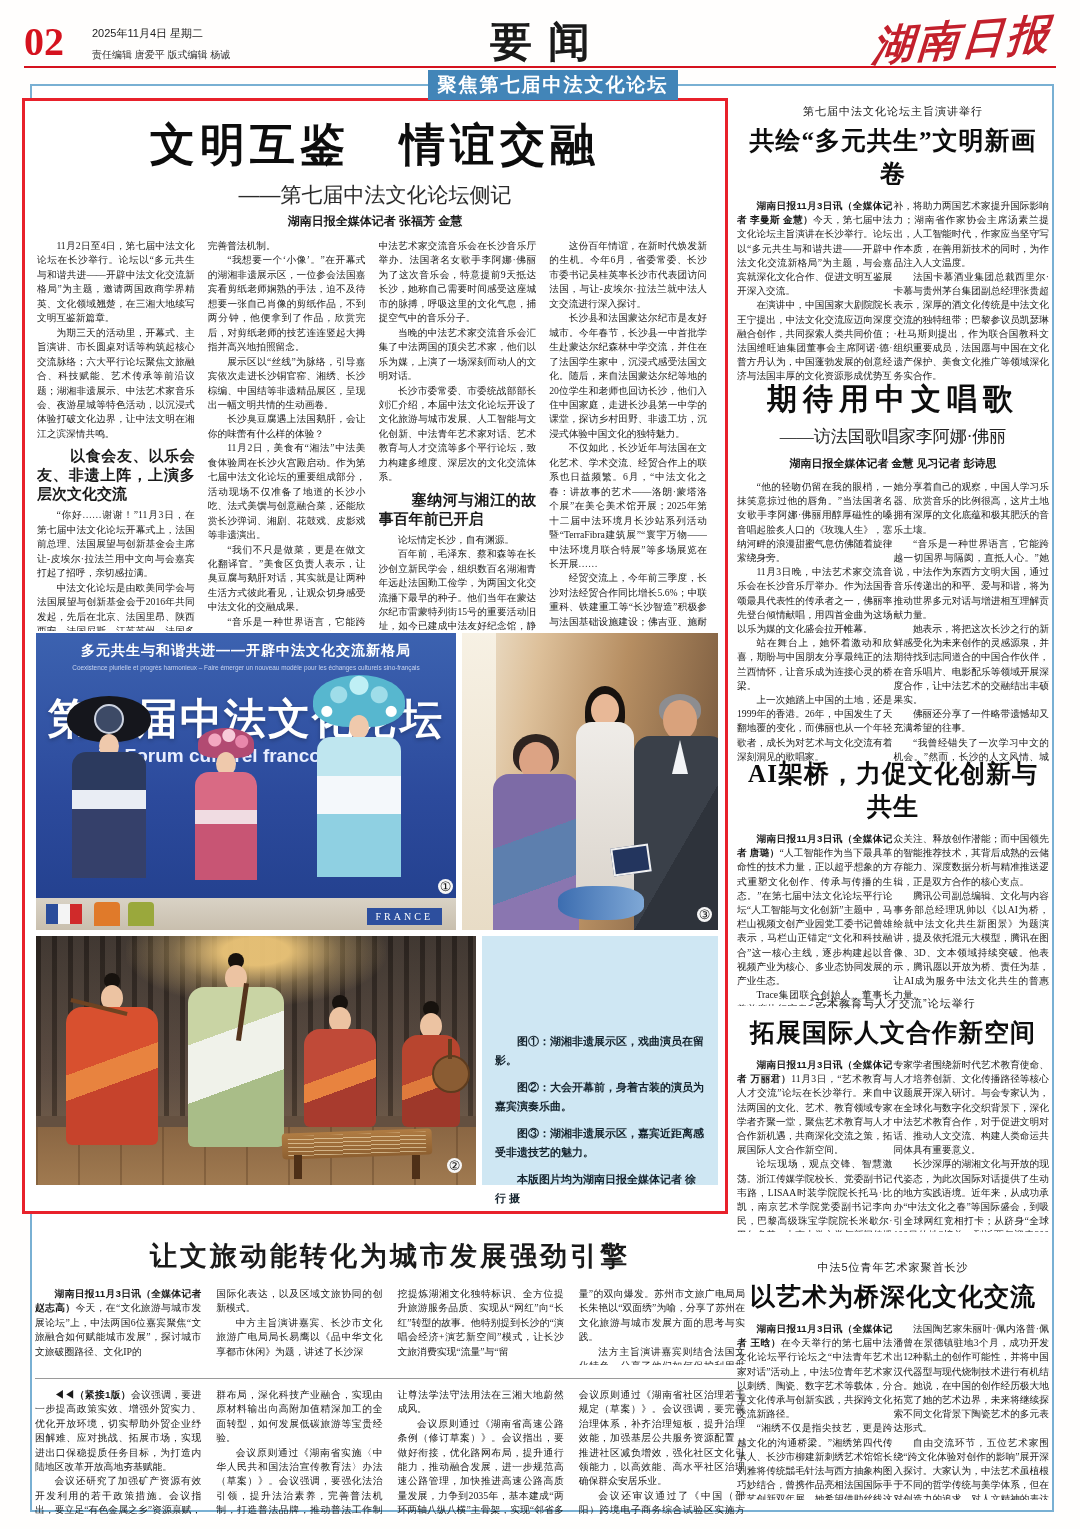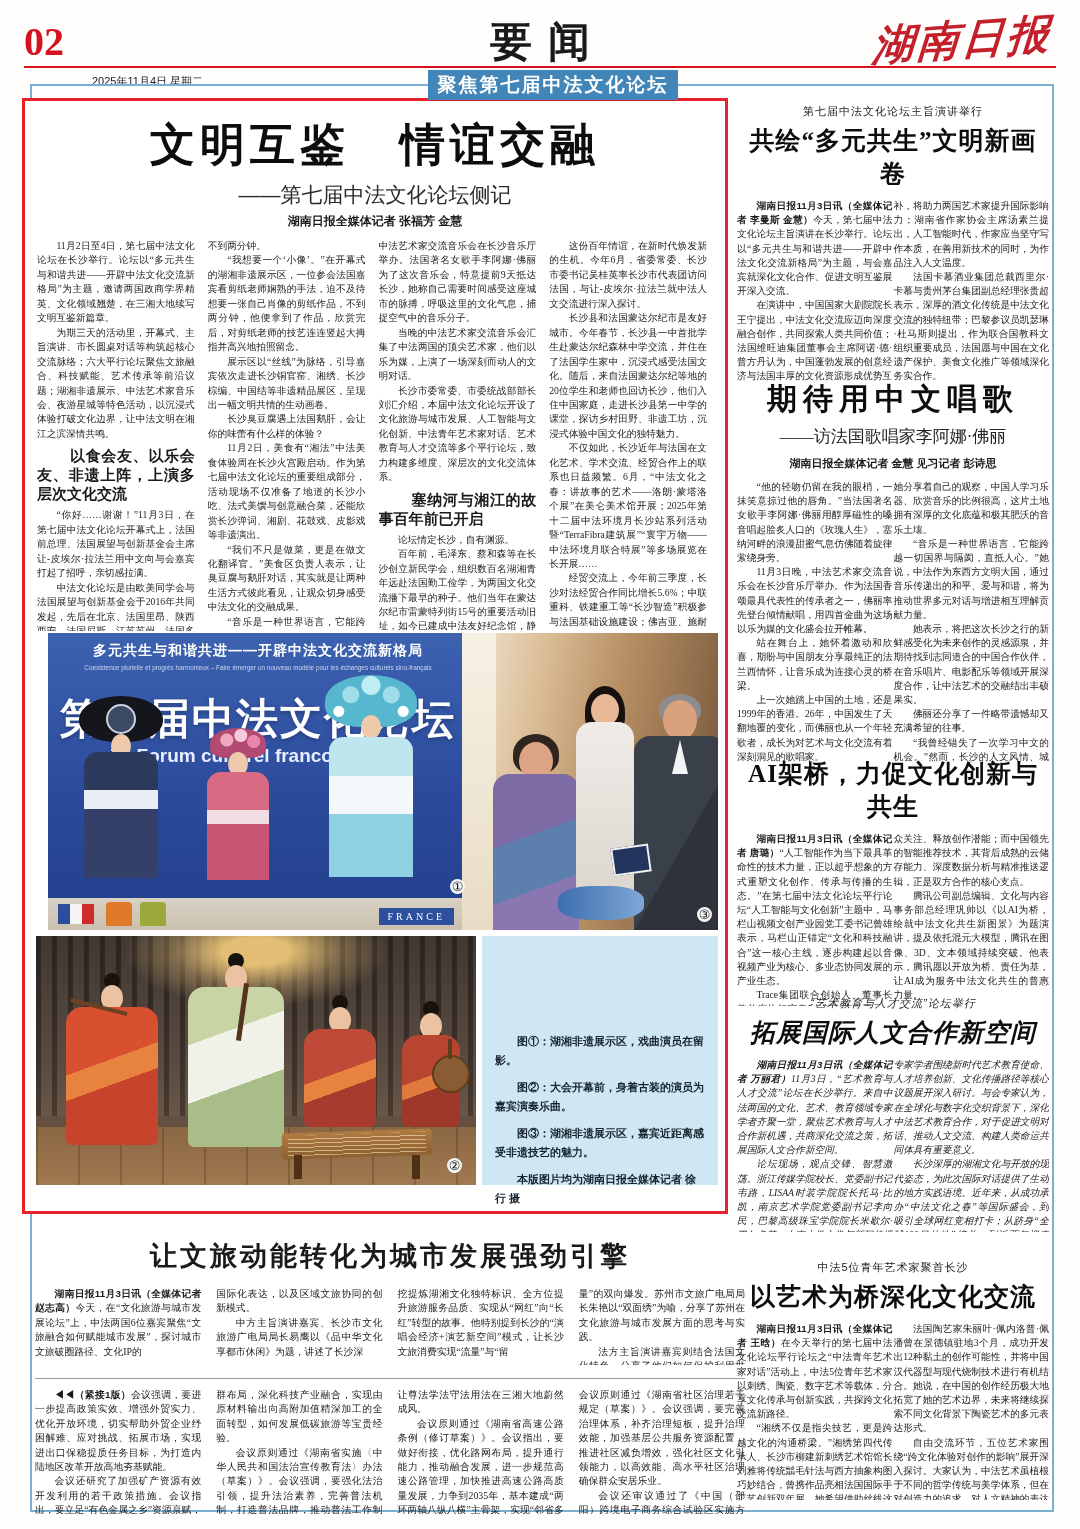--- a/index.html
+++ b/index.html
@@ -2,21 +2,21 @@
 <html><head>
 <meta charset="utf-8">
 <style>
   html,body{margin:0;padding:0;background:#e9e9e9;}
   .page{position:relative;width:1080px;height:1529px;background:#fffefd;margin:0 auto;
         font-family:"Liberation Serif",serif;color:#1a1a1a;overflow:hidden;}
   .abs{position:absolute;}
   
   .page-no{left:24px;top:18px;font-size:40px;font-weight:bold;color:#d5121e;font-family:"Liberation Serif",serif;}
   .header-meta{left:92px;top:26px;font-family:"Liberation Sans",sans-serif;}
-  .header-date{font-size:11px;color:#222;margin-top:48px;}
+  .header-date{font-size:11px;color:#222;}
   .header-editors{font-size:10px;color:#333;margin-top:7px;}
   .section-title{left:0;right:0;top:14px;text-align:center;font-size:42px;font-weight:bold;
         letter-spacing:16px;padding-left:16px;font-family:"Liberation Serif",serif;}
   .masthead{right:28px;top:12px;font-size:42px;font-weight:bold;font-style:italic;color:#c3202c;
         transform:rotate(-4deg) skewX(-8deg);letter-spacing:3px;font-family:"Liberation Serif",serif;}
   .header-rule{left:24px;width:1032px;top:66px;height:2px;background:#d5121e;}
   .banner-label{left:428px;top:70px;width:250px;height:30px;background:#4285b8;color:#fff;
         font-family:"Liberation Sans",sans-serif;font-weight:bold;font-size:19px;line-height:30px;
         text-align:center;letter-spacing:2px;z-index:6;}
   
@@ -34,21 +34,21 @@
   .para{margin:0;text-indent:2em;}
   .para.noindent{text-indent:0;}
   .para b{font-family:"Liberation Sans",sans-serif;}
   .subhead{font-family:"Liberation Sans",sans-serif;font-weight:bold;font-size:15px;line-height:19px;
         margin:5px 0;text-indent:2.2em;text-align:justify;}
   
   .photo{overflow:hidden;}
   .marker{position:absolute;width:15px;height:15px;border-radius:50%;background:#f7f7f7;color:#111;
         font-size:13px;line-height:15px;text-align:center;font-family:"Liberation Sans",sans-serif;z-index:9;}
   
-  .p1{left:23px;top:532px;width:420px;height:297px;background:linear-gradient(180deg,#3c62b0 0%,#2c4a9c 55%,#223f8c 100%);text-decoration:underline;}
+  .p1{left:11px;top:532px;width:420px;height:297px;background:linear-gradient(180deg,#3c62b0 0%,#2c4a9c 55%,#223f8c 100%);text-decoration:underline;}
   .p1-line1{left:0;right:0;top:9px;text-align:center;color:#fff;font-family:"Liberation Sans",sans-serif;
         font-weight:bold;font-size:14px;letter-spacing:1px;}
   .p1-fr{left:0;right:0;top:31px;text-align:center;color:#c8d5f0;font-size:6.4px;font-family:"Liberation Sans",sans-serif;}
   .p1-title{left:0;right:0;top:58px;text-align:center;color:#fff;font-family:"Liberation Sans",sans-serif;
         font-weight:900;font-size:42px;letter-spacing:2px;text-shadow:0 2px 4px rgba(0,0,0,.25);}
   .p1-title-fr{left:0;right:0;top:112px;text-align:center;color:#e8eeff;font-size:19px;font-weight:bold;
         font-family:"Liberation Sans",sans-serif;}
   .p1-strip{left:0;right:0;bottom:0;height:32px;background:linear-gradient(#d9d2c5,#c9bfae);}
   .flag-fr{left:10px;bottom:6px;width:36px;height:20px;display:flex;}
   .flag-fr div{flex:1;}
@@ -153,21 +153,21 @@
   .r-head{text-align:center;font-family:"Liberation Serif",serif;font-weight:bold;font-size:25px;
       letter-spacing:1px;margin-top:5px;color:#0d0d0d;}
   .r-head.big{font-size:30px;letter-spacing:6px;}
   .r-sub{text-align:center;font-family:Liberation Serif, serif;font-size:17px;margin-top:5px;color:#222;}
   .r-byline{text-align:center;font-family:"Liberation Sans",sans-serif;font-weight:bold;font-size:11px;margin-top:8px;}
   .r-cols{display:flex;gap:1px;margin-top:9px;overflow:hidden;}
   .rcol{flex:1;font-size:9.7px;line-height:14.2px;text-align:justify;text-justify:inter-character;}
   .h1a{top:0;} .h1a .r-cols{height:198px;}
   .h2a{top:270px;} .h2a .r-cols{height:282px;}
   .h3a{top:648px;} .h3a .r-cols{height:174px;}
-  .h4a{top:892px;font-style:italic;} .h4a .r-cols{height:174px;}
+  .h4a{top:892px;} .h4a .r-cols{height:174px;}
   .h5a{top:1156px;} .h5a .r-cols{height:178px;}
   
   .bottom-sec{left:35px;top:1238px;width:710px;}
   .b-head{text-align:center;font-family:"Liberation Serif",serif;font-weight:bold;font-size:27px;letter-spacing:3px;}
   .b-cols,.cont-cols{display:flex;gap:15px;overflow:hidden;}
   .b-cols{margin-top:13px;height:78px;}
   .bcol,.ccol{flex:1;font-size:9.8px;line-height:14.4px;text-align:justify;text-justify:inter-character;}
   .divider{margin-top:13px;height:1px;background:#9a9a9a;}
   .cont-cols{margin-top:9px;height:126px;}
 </style>
@@ -195,21 +195,21 @@
 
     <div class="abs main-cols">
       <div class="mcol">
           <p class="para">11月2日至4日，第七届中法文化论坛在长沙举行。论坛以“多元共生与和谐共进——开辟中法文化交流新格局”为主题，邀请两国政商学界精英、文化领域翘楚，在三湘大地续写文明互鉴新篇章。</p>
           <p class="para">为期三天的活动里，开幕式、主旨演讲、市长圆桌对话等构筑起核心交流脉络；六大平行论坛聚焦文旅融合、科技赋能、艺术传承等前沿议题；湖湘非遗展示、中法艺术家音乐会、夜游星城等特色活动，以沉浸式体验打破文化边界，让中法文明在湘江之滨深情共鸣。</p>
           <div class="subhead">以食会友、以乐会友、非遗上阵，上演多层次文化交流</div>
           <p class="para">“你好……谢谢！”11月3日，在第七届中法文化论坛开幕式上，法国前总理、法国展望与创新基金会主席让-皮埃尔·拉法兰用中文向与会嘉宾打起了招呼，亲切感拉满。</p>
           <p class="para">中法文化论坛是由欧美同学会与法国展望与创新基金会于2016年共同发起，先后在北京、法国里昂、陕西西安、法国尼斯、江苏苏州、法国多维尔成功举办六届，已成为两国人文交</p>
         </div>
       <div class="mcol">
-          <p class="para noindent">不到两分钟。</p>
+          <p class="para noindent">完善普法机制。</p>
           <p class="para">“我想要一个‘小像’。”在开幕式的湖湘非遗展示区，一位参会法国嘉宾看剪纸老师娴熟的手法，迫不及待想要一张自己肖像的剪纸作品，不到两分钟，他便拿到了作品，欣赏完后，对剪纸老师的技艺连连竖起大拇指并高兴地拍照留念。</p>
           <p class="para">展示区以“丝线”为脉络，引导嘉宾依次走进长沙铜官窑、湘绣、长沙棕编、中国结等非遗精品展区，呈现出一幅文明共情的生动画卷。</p>
           <p class="para">长沙臭豆腐遇上法国鹅肝，会让你的味蕾有什么样的体验？</p>
           <p class="para">11月2日，美食有“湘法”中法美食体验周在长沙火宫殿启动。作为第七届中法文化论坛的重要组成部分，活动现场不仅准备了地道的长沙小吃、法式美馔与创意融合菜，还能欣赏长沙弹词、湘剧、花鼓戏、皮影戏等非遗演出。</p>
           <p class="para">“我们不只是做菜，更是在做文化翻译官。”美食区负责人表示，让臭豆腐与鹅肝对话，其实就是让两种生活方式彼此看见，让观众切身感受中法文化的交融成果。</p>
           <p class="para">“音乐是一种世界语言，它能跨越一切国界与隔阂，直抵人心。”3日晚，</p>
         </div>
       <div class="mcol">
           <p class="para noindent">中法艺术家交流音乐会在长沙音乐厅举办。法国著名女歌手李阿娜·佛丽为了这次音乐会，特意提前9天抵达长沙，她称自己需要时间感受这座城市的脉搏，呼吸这里的文化气息，捕捉空气中的音乐分子。</p>
           <p class="para">当晚的中法艺术家交流音乐会汇集了中法两国的顶尖艺术家，他们以乐为媒，上演了一场深刻而动人的文明对话。</p>

